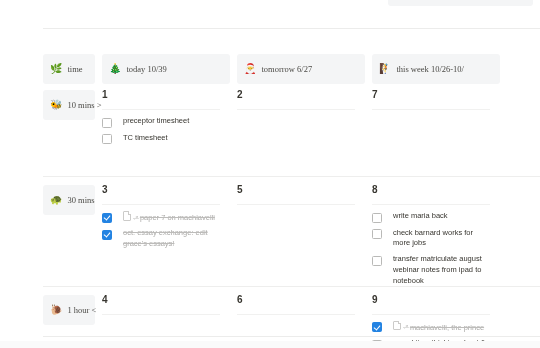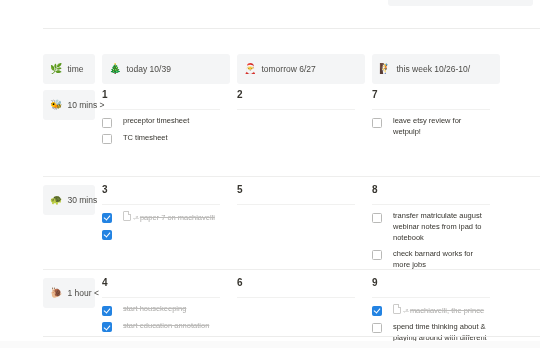--- a/index.html
+++ b/index.html
@@ -109,21 +109,21 @@
     font-size: 8.5px;
     color: #4b4a46;
     white-space: nowrap;
     line-height: 1;
   }
   .chip-emoji {
     font-size: 10px;
     line-height: 1;
     display: inline-block;
   }
-  .chip-label { line-height: 1; }
+  .chip-label { line-height: 1; font-family: Liberation Serif, serif; }
 
   
   .row-header { height: 36px; }
   .row-header .col-head, .row-header .col { padding-top: 8px; }
 
   
   .rowlabel-wrap { padding-top: 8px; }
 
   
   .cell {
@@ -282,88 +282,77 @@
           </div>
         </div>
         <div class="col cell">
           <div class="cell-num">2</div>
           <div class="cell-rule"></div>
           <div class="empty-cell-spacer"></div>
         </div>
         <div class="col cell">
           <div class="cell-num">7</div>
           <div class="cell-rule"></div>
-          <div>
-            <div class="task">
-              <span class="cb"></span>
-              <span class="task-text"><span>leave etsy review for wetpulp!</span></span>
-            </div>
-          </div>
         </div>
       </div>
       <div class="grid-row divided" style="min-height: 93px;">
         <div class="col-head rowlabel-wrap">
           <div class="chip">
             <span class="chip-emoji">🐢</span>
             <span class="chip-label">30 mins</span>
           </div>
         </div>
         <div class="col cell">
           <div class="cell-num">3</div>
           <div class="cell-rule"></div>
           <div>
             <div class="task done">
               <span class="cb checked"></span>
               <span class="task-text"><span class="page-icon"></span><span class="link-arrow">↗</span><span>paper 7 on machiavelli</span></span>
             </div>
             <div class="task done">
               <span class="cb checked"></span>
+              <span class="task-text"><span>oct. essay exchange: edit grace's essays!</span></span>
             </div>
           </div>
         </div>
         <div class="col cell">
           <div class="cell-num">5</div>
           <div class="cell-rule"></div>
           <div class="empty-cell-spacer"></div>
         </div>
         <div class="col cell">
           <div class="cell-num">8</div>
           <div class="cell-rule"></div>
           <div>
             <div class="task">
               <span class="cb"></span>
+              <span class="task-text"><span>write maria back</span></span>
+            </div>
+            <div class="task">
+              <span class="cb"></span>
+              <span class="task-text"><span>check barnard works for more jobs</span></span>
+            </div>
+            <div class="task">
+              <span class="cb"></span>
               <span class="task-text"><span>transfer matriculate august webinar notes from ipad to notebook</span></span>
-            </div>
-            <div class="task">
-              <span class="cb"></span>
-              <span class="task-text"><span>check barnard works for more jobs</span></span>
             </div>
           </div>
         </div>
       </div>
       <div class="grid-row divided" style="min-height: 95px;">
         <div class="col-head rowlabel-wrap">
           <div class="chip">
             <span class="chip-emoji">🐌</span>
             <span class="chip-label">1 hour &lt;</span>
           </div>
         </div>
         <div class="col cell">
           <div class="cell-num">4</div>
           <div class="cell-rule"></div>
-          <div>
-            <div class="task done">
-              <span class="cb checked"></span>
-              <span class="task-text"><span>start housekeeping</span></span>
-            </div>
-            <div class="task done">
-              <span class="cb checked"></span>
-              <span class="task-text"><span>start education annotation</span></span>
-            </div>
-          </div>
         </div>
         <div class="col cell">
           <div class="cell-num">6</div>
           <div class="cell-rule"></div>
           <div class="empty-cell-spacer"></div>
         </div>
         <div class="col cell">
           <div class="cell-num">9</div>
           <div class="cell-rule"></div>
           <div>

